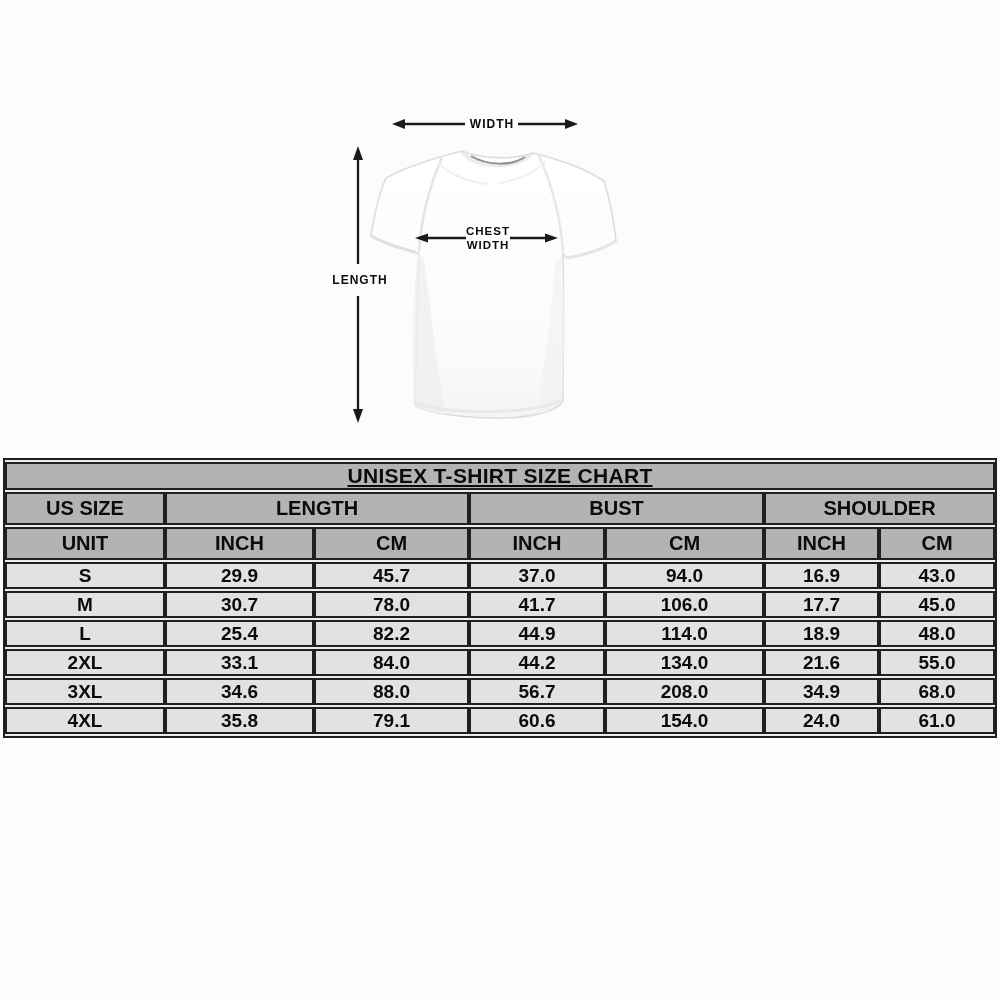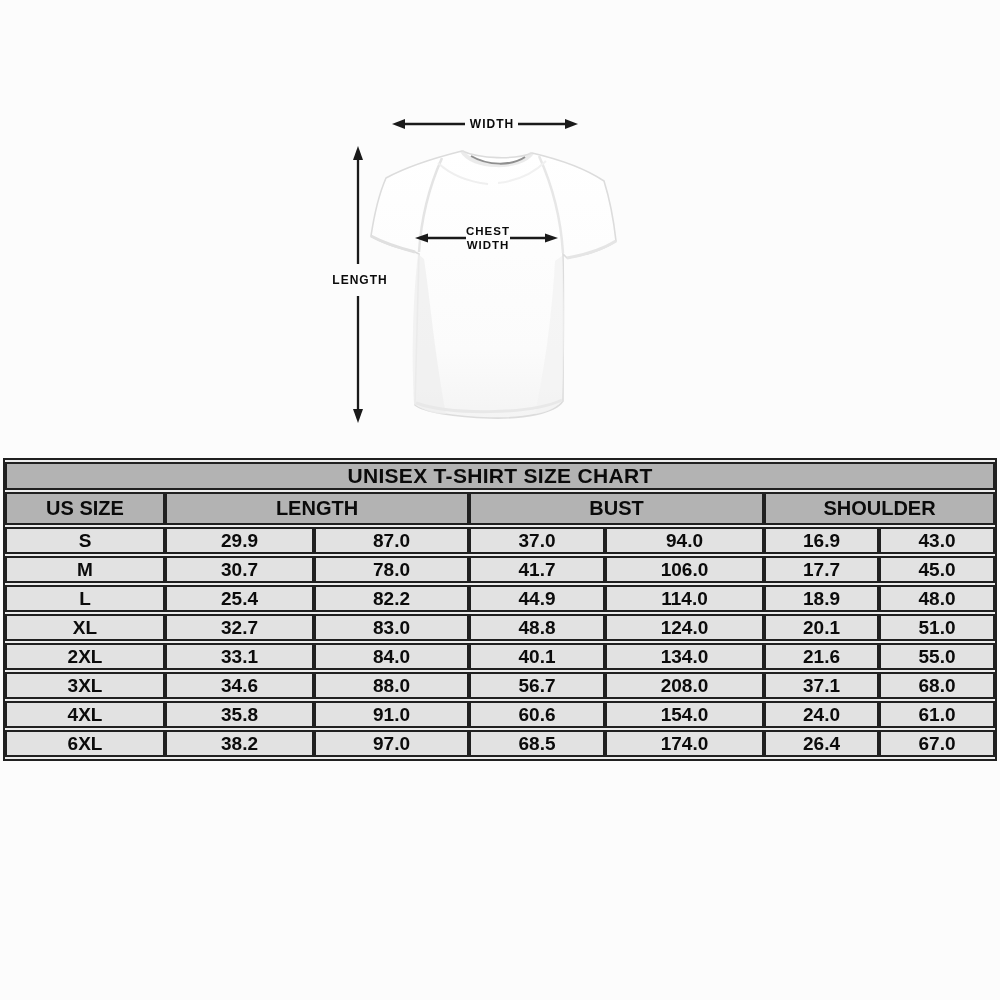--- a/index.html
+++ b/index.html
@@ -14,21 +14,21 @@
        font-weight:700;font-size:12px;letter-spacing:1px;}
   .measure-label.small{font-size:11.5px;}
   .arrow-line{stroke:var(--arrow_color);stroke-width:2.3;fill:none;}
   .arrow-head{fill:var(--arrow_color);stroke:none;}
   .size-table{position:absolute;left:3px;top:458px;width:994px;table-layout:fixed;
        border-collapse:separate;border-spacing:0 2px;background:var(--table_gap);
        border:2px solid var(--table_border);}
   .size-table td{border:2px solid var(--table_border);box-sizing:border-box;padding:0;
        text-align:center;vertical-align:middle;font-weight:700;color:var(--text_color);
        overflow:hidden;white-space:nowrap;}
-  tr.title-row td{background:var(--table_header_bg);height:26px;font-size:21px;letter-spacing:.3px;}
+  tr.title-row td{background:var(--table_header_bg);height:26px;font-size:21px;letter-spacing:.3px;text-decoration:underline;}
   tr.group-row td,tr.unit-row td{background:var(--table_header_bg);height:33px;font-size:20px;}
   tr.data-row td{background:var(--table_row_bg);height:27px;font-size:19px;}
 </style>
 </head>
 <body>
 
 <div class="diagram">
   <svg width="330" height="350" viewBox="0 0 330 350">
     <defs>
       <linearGradient id="sg" x1="0" y1="0" x2="0" y2="1">
@@ -96,24 +96,33 @@
   <tbody>
     <tr class="title-row">
       <td colspan="7">UNISEX T-SHIRT SIZE CHART</td>
     </tr>
     <tr class="group-row">
       <td>US SIZE</td>
       <td colspan="2">LENGTH</td>
       <td colspan="2">BUST</td>
       <td colspan="2">SHOULDER</td>
     </tr>
+    <tr class="unit-row">
+      <td>UNIT</td>
+      <td>INCH</td>
+      <td>CM</td>
+      <td>INCH</td>
+      <td>CM</td>
+      <td>INCH</td>
+      <td>CM</td>
+    </tr>
     <tr class="data-row">
       <td>S</td>
       <td>29.9</td>
-      <td>87.0</td>
+      <td>45.7</td>
       <td>37.0</td>
       <td>94.0</td>
       <td>16.9</td>
       <td>43.0</td>
     </tr>
     <tr class="data-row">
       <td>M</td>
       <td>30.7</td>
       <td>78.0</td>
       <td>41.7</td>
@@ -124,58 +133,40 @@
     <tr class="data-row">
       <td>L</td>
       <td>25.4</td>
       <td>82.2</td>
       <td>44.9</td>
       <td>114.0</td>
       <td>18.9</td>
       <td>48.0</td>
     </tr>
     <tr class="data-row">
-      <td>XL</td>
-      <td>32.7</td>
-      <td>83.0</td>
-      <td>48.8</td>
-      <td>124.0</td>
-      <td>20.1</td>
-      <td>51.0</td>
-    </tr>
-    <tr class="data-row">
       <td>2XL</td>
       <td>33.1</td>
       <td>84.0</td>
-      <td>40.1</td>
+      <td>44.2</td>
       <td>134.0</td>
       <td>21.6</td>
       <td>55.0</td>
     </tr>
     <tr class="data-row">
       <td>3XL</td>
       <td>34.6</td>
       <td>88.0</td>
       <td>56.7</td>
       <td>208.0</td>
-      <td>37.1</td>
+      <td>34.9</td>
       <td>68.0</td>
     </tr>
     <tr class="data-row">
       <td>4XL</td>
       <td>35.8</td>
-      <td>91.0</td>
+      <td>79.1</td>
       <td>60.6</td>
       <td>154.0</td>
       <td>24.0</td>
       <td>61.0</td>
     </tr>
-    <tr class="data-row">
-      <td>6XL</td>
-      <td>38.2</td>
-      <td>97.0</td>
-      <td>68.5</td>
-      <td>174.0</td>
-      <td>26.4</td>
-      <td>67.0</td>
-    </tr>
   </tbody>
 </table>
 
 </body></html>

